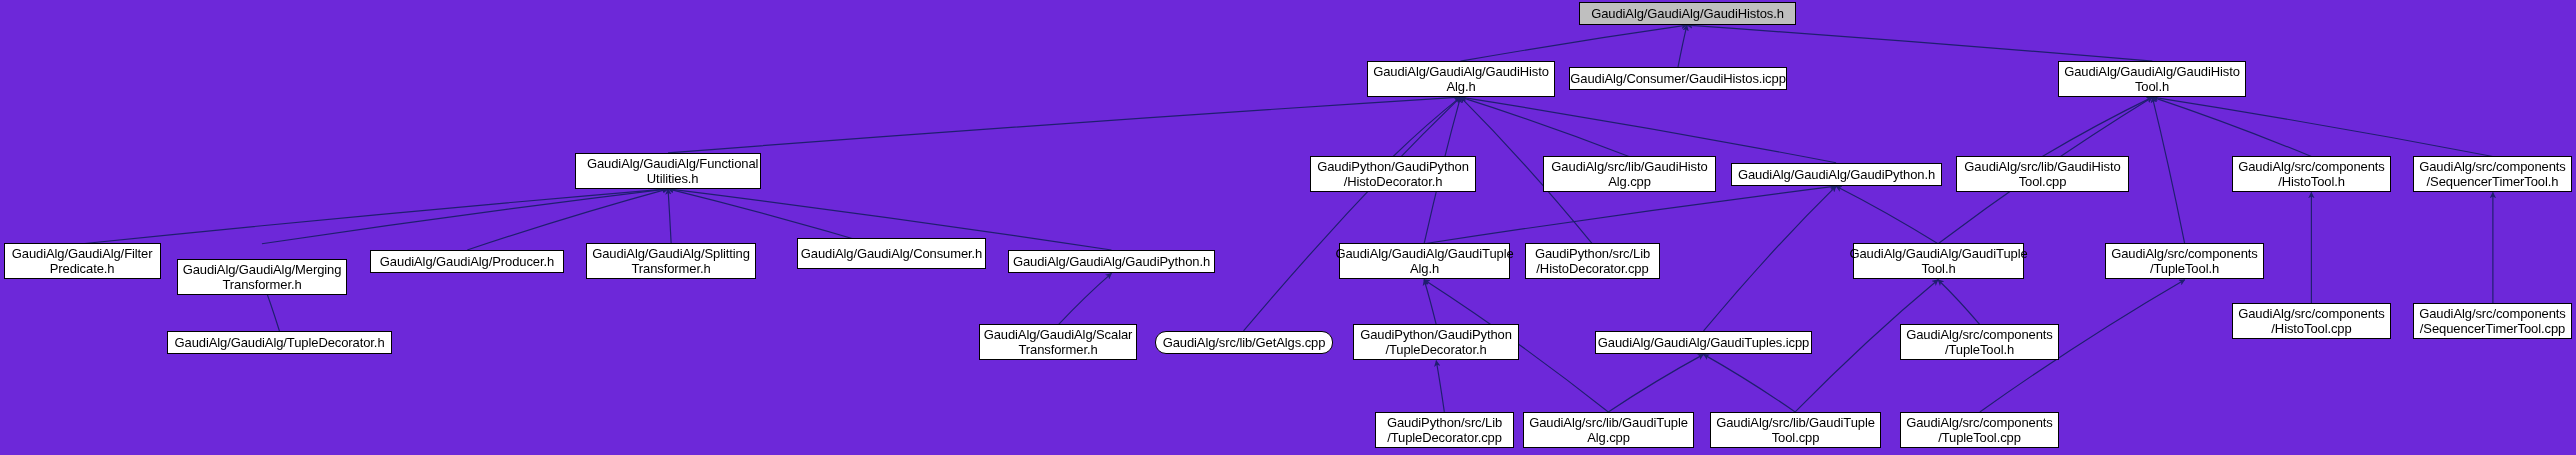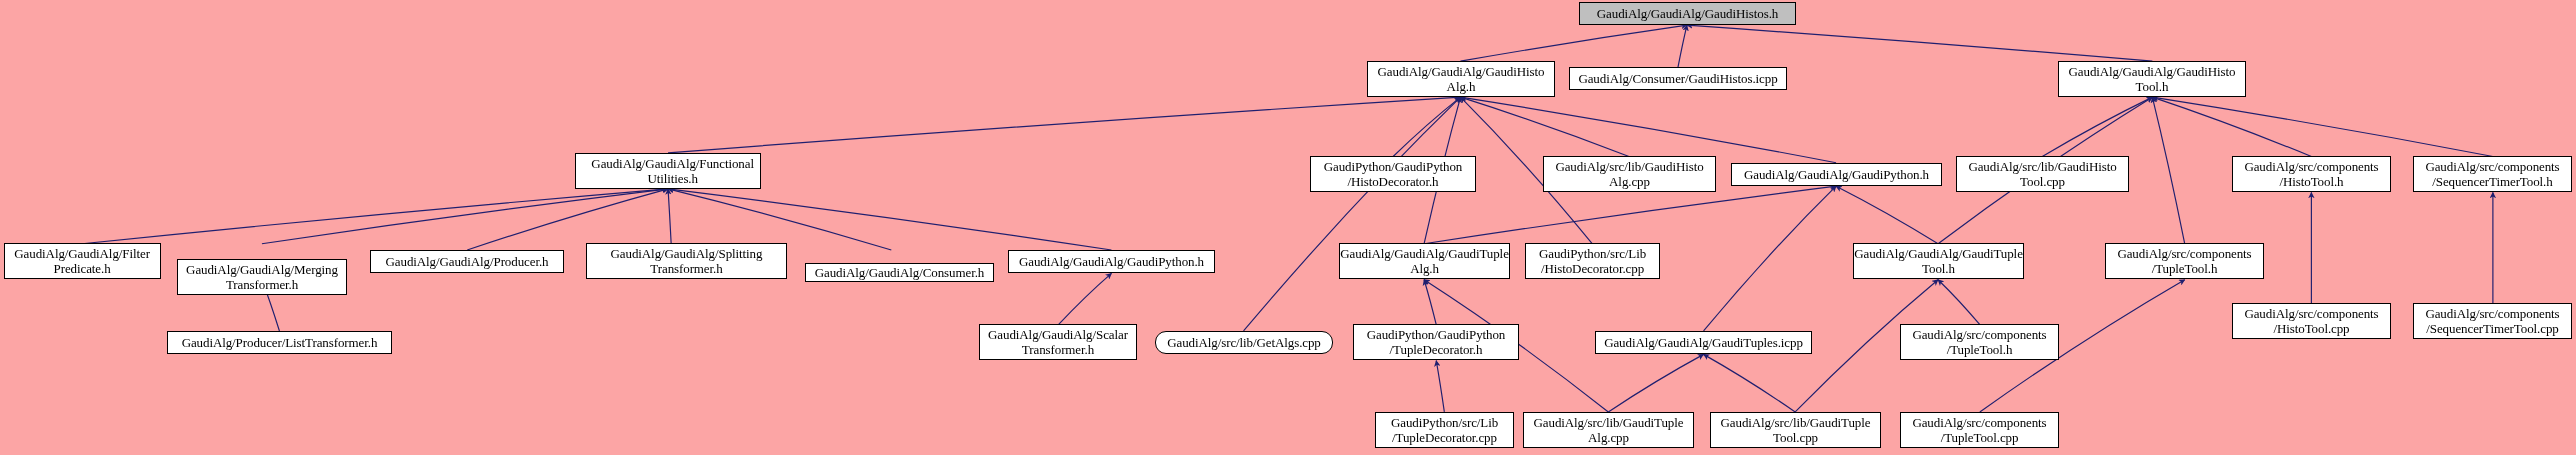--- a/index.html
+++ b/index.html
@@ -4,22 +4,22 @@
 <style>
   html, body {
     margin: 0;
     padding: 0;
     background: #ffffff;
   }
   #graph {
     position: relative;
     width: 2576px;
     height: 456px;
-    background: #fca5a5;
-    font-family: Liberation Serif, serif;
+    background: #6d28d9;
+    font-family: Liberation Sans, sans-serif;
     overflow: hidden;
   }
   #edges {
     position: absolute;
     left: 0;
     top: 0;
     width: 2576px;
     height: 456px;
     pointer-events: none;
   }
@@ -111,37 +111,37 @@
 Tool.cpp</div>
       <div class="node" style="left: 2232px; top: 156px; width: 159px; height: 36px;">GaudiAlg/src/components
 /HistoTool.h</div>
       <div class="node" style="left: 2413px; top: 156px; width: 159px; height: 36px;">GaudiAlg/src/components
 /SequencerTimerTool.h</div>
       <div class="node" style="left: 3.6px; top: 243px; width: 157px; height: 36px;">GaudiAlg/GaudiAlg/Filter
 Predicate.h</div>
       <div class="node" style="left: 177px; top: 259px; width: 170px; height: 36px;">GaudiAlg/GaudiAlg/Merging
 Transformer.h</div>
       <div class="node" style="left: 370px; top: 250px; width: 194px; height: 23.4px;">GaudiAlg/GaudiAlg/Producer.h</div>
-      <div class="node" style="left: 586px; top: 243px; width: 201px; height: 36px;">GaudiAlg/GaudiAlg/Splitting
+      <div class="node" style="left: 586px; top: 243px; width: 170px; height: 36px;">GaudiAlg/GaudiAlg/Splitting
 Transformer.h</div>
-      <div class="node" style="left: 797px; top: 263px; width: 189px; height: 19px; margin-left: 8px;">GaudiAlg/GaudiAlg/Consumer.h</div>
+      <div class="node" style="left: 797px; top: 238px; width: 189px; height: 31px;">GaudiAlg/GaudiAlg/Consumer.h</div>
       <div class="node" style="left: 1008px; top: 250px; width: 207px; height: 23.4px;">GaudiAlg/GaudiAlg/GaudiPython.h</div>
       <div class="node" style="left: 1339px; top: 243px; width: 171px; height: 36px;">GaudiAlg/GaudiAlg/GaudiTuple
 Alg.h</div>
       <div class="node" style="left: 1525px; top: 243px; width: 135px; height: 36px;">GaudiPython/src/Lib
 /HistoDecorator.cpp</div>
       <div class="node" style="left: 1853px; top: 243px; width: 171px; height: 36px;">GaudiAlg/GaudiAlg/GaudiTuple
 Tool.h</div>
       <div class="node" style="left: 2105px; top: 243px; width: 159px; height: 36px;">GaudiAlg/src/components
 /TupleTool.h</div>
       <div class="node" style="left: 2232px; top: 303px; width: 159px; height: 36px;">GaudiAlg/src/components
 /HistoTool.cpp</div>
       <div class="node" style="left: 2413px; top: 303px; width: 159px; height: 36px;">GaudiAlg/src/components
 /SequencerTimerTool.cpp</div>
-      <div class="node" style="left: 167px; top: 331px; width: 225px; height: 23.4px;">GaudiAlg/Producer/ListTransformer.h</div>
+      <div class="node" style="left: 167px; top: 331px; width: 225px; height: 23.4px;">GaudiAlg/GaudiAlg/TupleDecorator.h</div>
       <div class="node" style="left: 979px; top: 324px; width: 158px; height: 36px;">GaudiAlg/GaudiAlg/Scalar
 Transformer.h</div>
       <div class="node" style="left: 1155px; top: 331px; width: 178px; height: 23.4px; border-radius: 11px;">GaudiAlg/src/lib/GetAlgs.cpp</div>
       <div class="node" style="left: 1353px; top: 324px; width: 166px; height: 36px;">GaudiPython/GaudiPython
 /TupleDecorator.h</div>
       <div class="node" style="left: 1595px; top: 331px; width: 217px; height: 23.4px;">GaudiAlg/GaudiAlg/GaudiTuples.icpp</div>
       <div class="node" style="left: 1900px; top: 324px; width: 159px; height: 36px;">GaudiAlg/src/components
 /TupleTool.h</div>
       <div class="node" style="left: 1375px; top: 412px; width: 139px; height: 36px;">GaudiPython/src/Lib
 /TupleDecorator.cpp</div>

